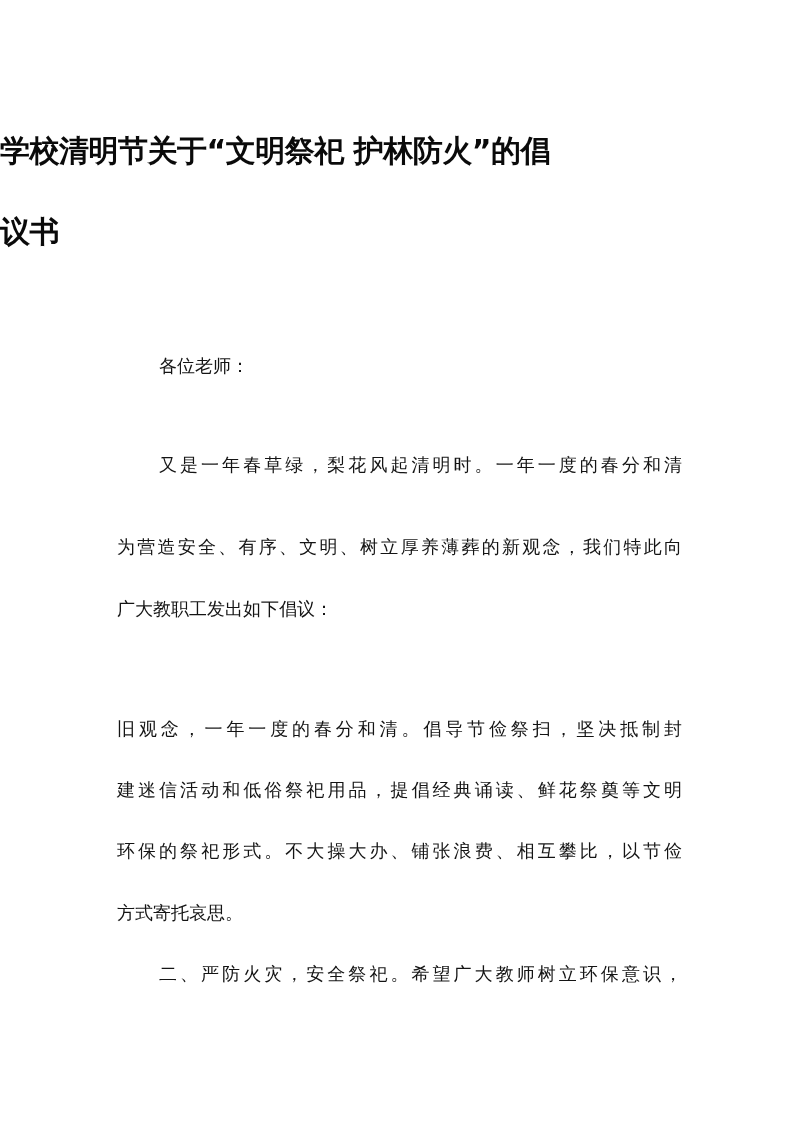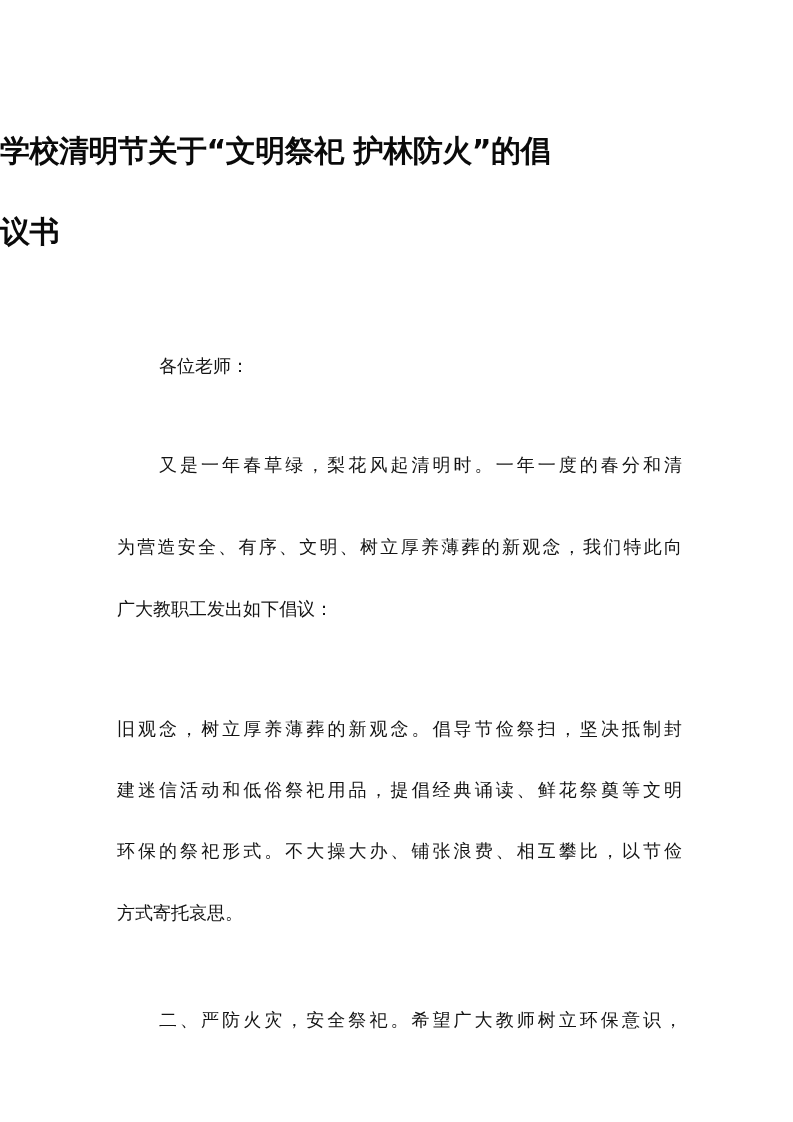--- a/index.html
+++ b/index.html
@@ -57,20 +57,20 @@
 
   <div class="title-line l1">学校清明节关于“文明祭祀 护林防火”的倡</div>
   <div class="title-line l2">议书</div>
 
   <div class="body-line indent short" style="top:351px;">各位老师：</div>
 
   <div class="body-line indent" style="top:408px;margin-top:42px;">又是一年春草绿，梨花风起清明时。一年一度的春分和清</div>
   <div class="body-line" style="top:532px;">为营造安全、有序、文明、树立厚养薄葬的新观念，我们特此向</div>
   <div class="body-line short" style="top:594px;font-family:Liberation Serif, serif;">广大教职工发出如下倡议：</div>
 
-  <div class="body-line" style="top:714px;">旧观念，树立厚养薄葬的新观念。倡导节俭祭扫，坚决抵制封</div>
+  <div class="body-line" style="top:714px;">旧观念，一年一度的春分和清。倡导节俭祭扫，坚决抵制封</div>
   <div class="body-line" style="top:836px;">环保的祭祀形式。不大操大办、铺张浪费、相互攀比，以节俭</div>
   <div class="body-line" style="top:775px;">建迷信活动和低俗祭祀用品，提倡经典诵读、鲜花祭奠等文明</div>
   <div class="body-line short" style="top:898px;">方式寄托哀思。</div>
 
-  <div class="body-line indent" style="top:1005px;">二、严防火灾，安全祭祀。希望广大教师树立环保意识，</div>
+  <div class="body-line indent" style="top:959px;">二、严防火灾，安全祭祀。希望广大教师树立环保意识，</div>
 
 </div>
 
 </body></html>

